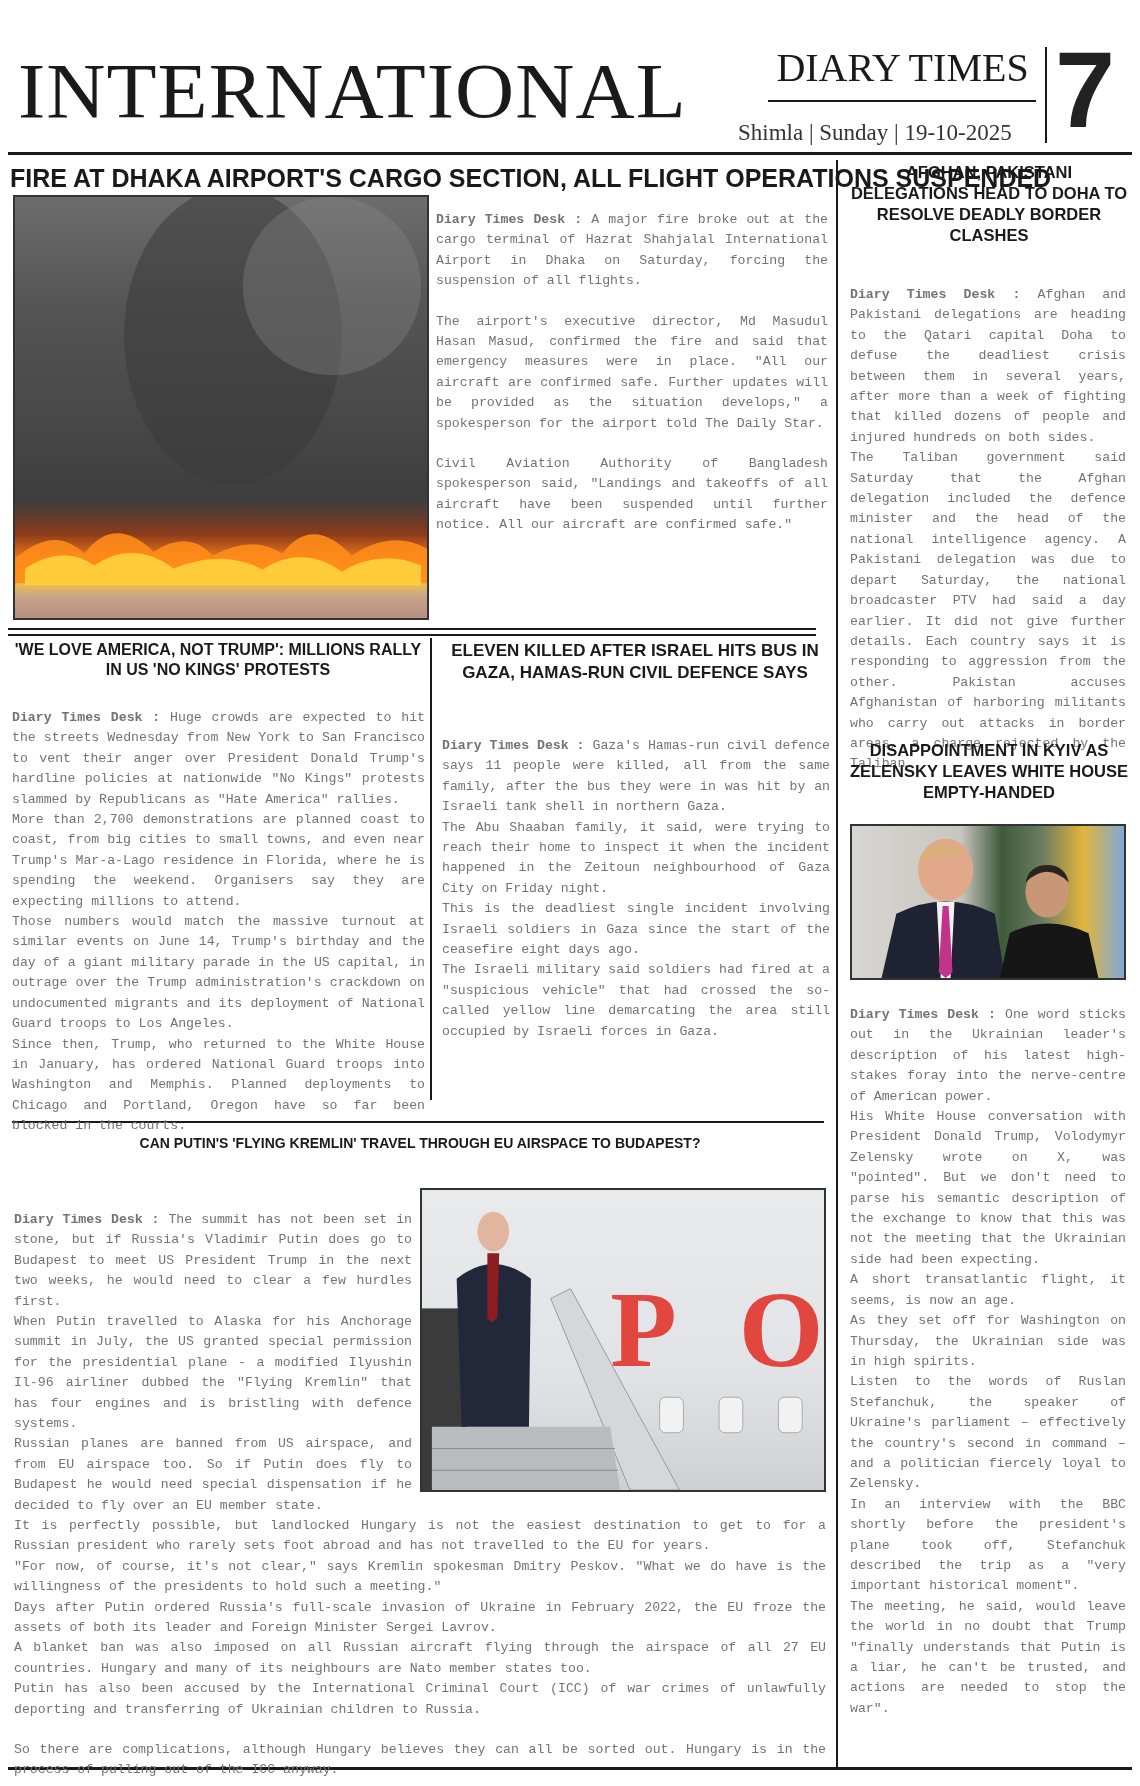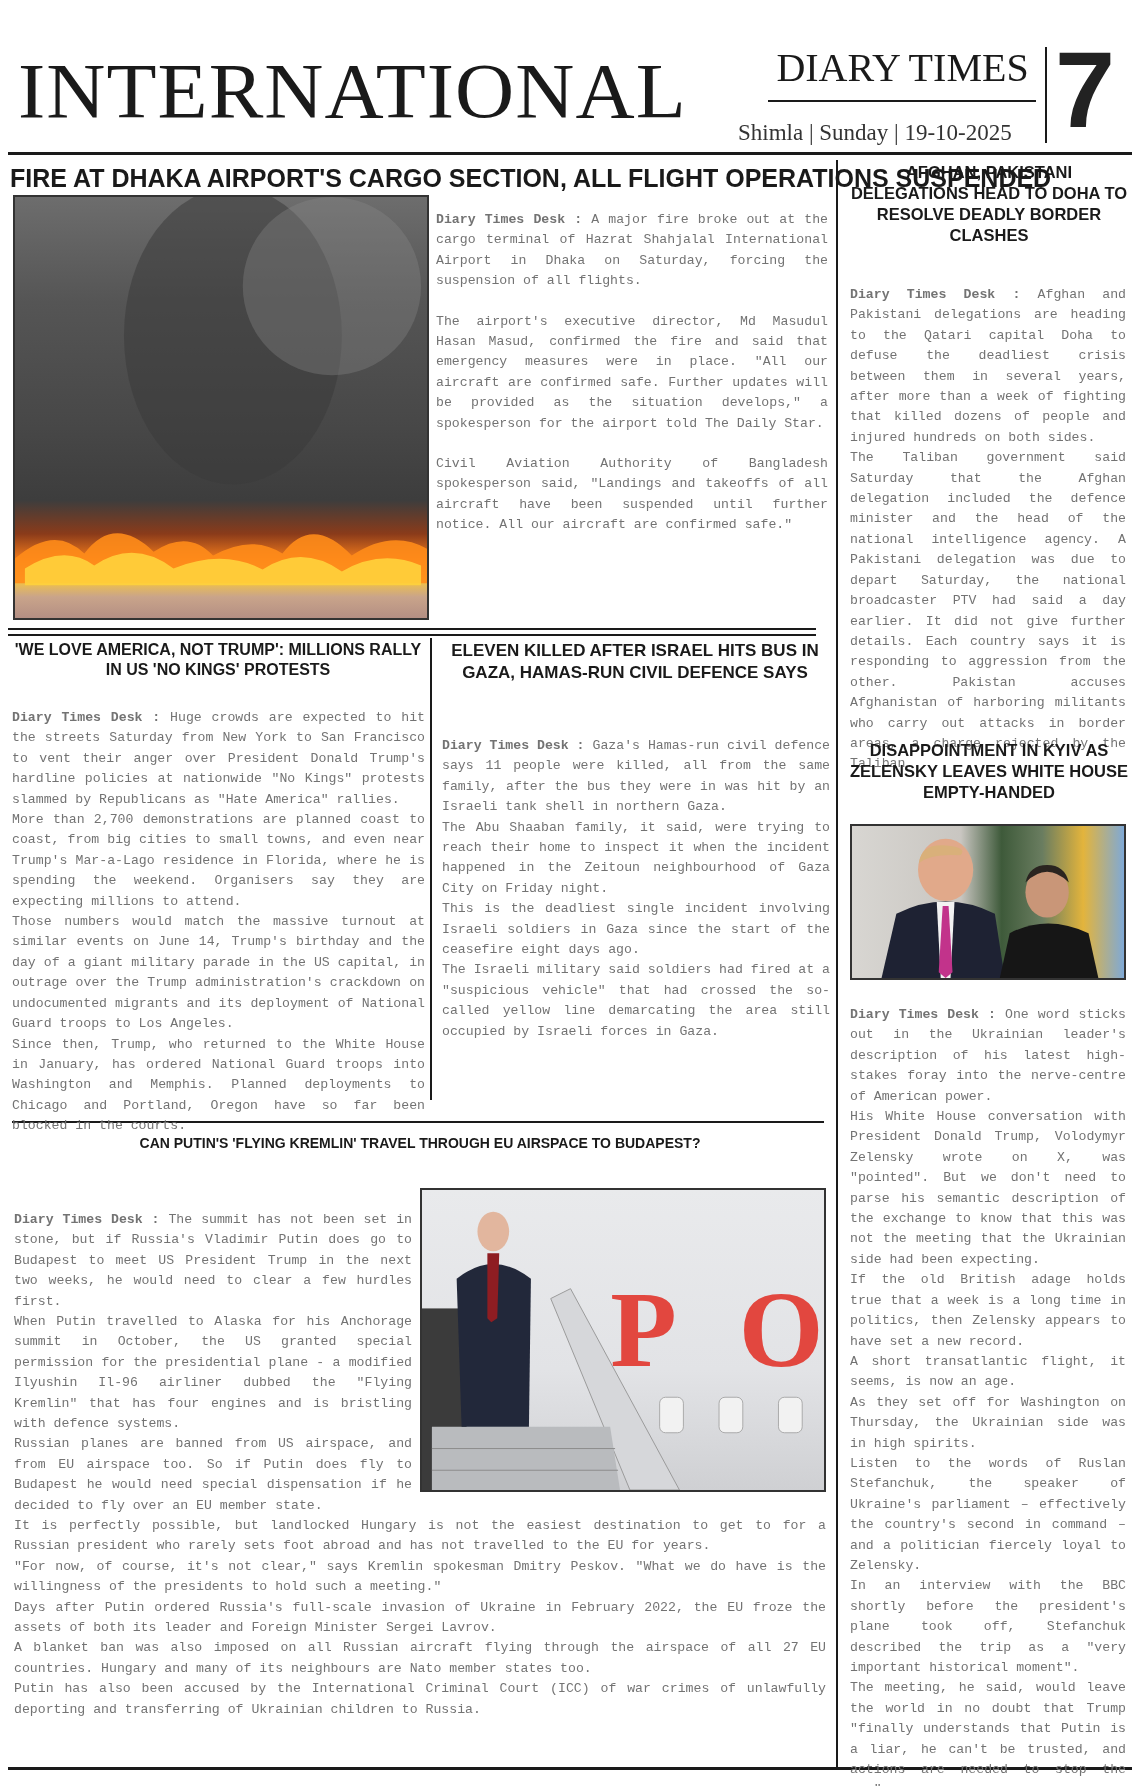--- a/index.html
+++ b/index.html
@@ -105,33 +105,32 @@
       <path d="M86 78 L104 78 L100 156 L90 156 Z" fill="#f2f2f2"></path>
       <path d="M92 82 L98 82 L102 150 L95 156 L88 150 Z" fill="#c2338b"></path>
       <ellipse cx="198" cy="68" rx="22" ry="26" fill="#c99678"></ellipse>
       <path d="M176 58 Q198 36 220 58 Q216 40 198 40 Q180 40 176 58Z" fill="#2a2420"></path>
       <path d="M150 156 L160 110 Q198 90 240 110 L250 156 Z" fill="#161616"></path>
     </svg>
   </div>
   <div class="abs body" style="left:850px; top:985px; width:276px;">
     <p><span class="lead">Diary Times Desk :</span> <span>One word sticks out in the Ukrainian leader's description of his latest high-stakes foray into the nerve-centre of American power.</span></p>
     <p>His White House conversation with President Donald Trump, Volodymyr Zelensky wrote on X, was "pointed". But we don't need to parse his semantic description of the exchange to know that this was not the meeting that the Ukrainian side had been expecting.</p>
-    <p>If the old British adage holds true that a week is a long time in politics, then Zelensky appears to have set a new record.</p>
     <p>A short transatlantic flight, it seems, is now an age.</p>
     <p>As they set off for Washington on Thursday, the Ukrainian side was in high spirits.</p>
     <p>Listen to the words of Ruslan Stefanchuk, the speaker of Ukraine's parliament – effectively the country's second in command – and a politician fiercely loyal to Zelensky.</p>
     <p>In an interview with the BBC shortly before the president's plane took off, Stefanchuk described the trip as a "very important historical moment".</p>
     <p>The meeting, he said, would leave the world in no doubt that Trump "finally understands that Putin is a liar, he can't be trusted, and actions are needed to stop the war".</p>
   </div>
 </article>
 
 <article>
   <h2 class="abs hl" style="left:8px; top:640px; width:420px; font-size:16px;">'WE LOVE AMERICA, NOT TRUMP': MILLIONS RALLY IN US 'NO KINGS' PROTESTS</h2>
   <div class="abs body" style="left:12px; top:688px; width:413px;">
-    <p><span class="lead">Diary Times Desk :</span> <span>Huge crowds are expected to hit the streets Saturday from New York to San Francisco to vent their anger over President Donald Trump's hardline policies at nationwide "No Kings" protests slammed by Republicans as "Hate America" rallies.</span></p>
+    <p><span class="lead">Diary Times Desk :</span> <span>Huge crowds are expected to hit the streets Wednesday from New York to San Francisco to vent their anger over President Donald Trump's hardline policies at nationwide "No Kings" protests slammed by Republicans as "Hate America" rallies.</span></p>
     <p>More than 2,700 demonstrations are planned coast to coast, from big cities to small towns, and even near Trump's Mar-a-Lago residence in Florida, where he is spending the weekend. Organisers say they are expecting millions to attend.</p>
     <p>Those numbers would match the massive turnout at similar events on June 14, Trump's birthday and the day of a giant military parade in the US capital, in outrage over the Trump administration's crackdown on undocumented migrants and its deployment of National Guard troops to Los Angeles.</p>
     <p>Since then, Trump, who returned to the White House in January, has ordered National Guard troops into Washington and Memphis. Planned deployments to Chicago and Portland, Oregon have so far been blocked in the courts.</p>
   </div>
 </article>
 
 <article>
   <h2 class="abs hl" style="left:438px; top:640px; width:394px; font-size:17px;">ELEVEN KILLED AFTER ISRAEL HITS BUS IN GAZA, HAMAS-RUN CIVIL DEFENCE SAYS</h2>
   <div class="abs body" style="left:442px; top:716px; width:388px;">
     <p><span class="lead">Diary Times Desk :</span> <span>Gaza's Hamas-run civil defence says 11 people were killed, all from the same family, after the bus they were in was hit by an Israeli tank shell in northern Gaza.</span></p>
@@ -156,23 +155,24 @@
       <path d="M10 240 L190 240 L200 304 L10 304 Z" fill="#b9bbbe"></path>
       <line x1="10" y1="262" x2="195" y2="262" stroke="#8c8c8c"></line>
       <line x1="10" y1="284" x2="198" y2="284" stroke="#8c8c8c"></line>
       <ellipse cx="72" cy="42" rx="16" ry="20" fill="#e2b69e"></ellipse>
       <path d="M40 240 L35 90 Q72 60 110 90 L108 240 Z" fill="#22283a"></path>
       <path d="M66 64 L78 64 L76 130 L70 134 L66 130 Z" fill="#8e1d22"></path>
     </svg>
   </div>
   <div class="abs body" style="left:14px; top:1190px; width:398px;">
     <p><span class="lead">Diary Times Desk :</span> <span>The summit has not been set in stone, but if Russia's Vladimir Putin does go to Budapest to meet US President Trump in the next two weeks, he would need to clear a few hurdles first.</span></p>
-    <p>When Putin travelled to Alaska for his Anchorage summit in October, the US granted special permission for the presidential plane - a modified Ilyushin Il-96 airliner dubbed the "Flying Kremlin" that has four engines and is bristling with defence systems.</p>
+    <p>When Putin travelled to Alaska for his Anchorage summit in July, the US granted special permission for the presidential plane - a modified Ilyushin Il-96 airliner dubbed the "Flying Kremlin" that has four engines and is bristling with defence systems.</p>
     <p>Russian planes are banned from US airspace, and from EU airspace too. So if Putin does fly to Budapest he would need special dispensation if he decided to fly over an EU member state.</p>
   </div>
   <div class="abs body" style="left:14px; top:1496px; width:812px;">
     <p>It is perfectly possible, but landlocked Hungary is not the easiest destination to get to for a Russian president who rarely sets foot abroad and has not travelled to the EU for years.</p>
     <p>"For now, of course, it's not clear," says Kremlin spokesman Dmitry Peskov. "What we do have is the willingness of the presidents to hold such a meeting."</p>
     <p>Days after Putin ordered Russia's full-scale invasion of Ukraine in February 2022, the EU froze the assets of both its leader and Foreign Minister Sergei Lavrov.</p>
     <p>A blanket ban was also imposed on all Russian aircraft flying through the airspace of all 27 EU countries. Hungary and many of its neighbours are Nato member states too.</p>
     <p>Putin has also been accused by the International Criminal Court (ICC) of war crimes of unlawfully deporting and transferring of Ukrainian children to Russia.</p>
+    <p class="gap">So there are complications, although Hungary believes they can all be sorted out. Hungary is in the process of pulling out of the ICC anyway.</p>
   </div>
 </article>
 
 </body></html>

